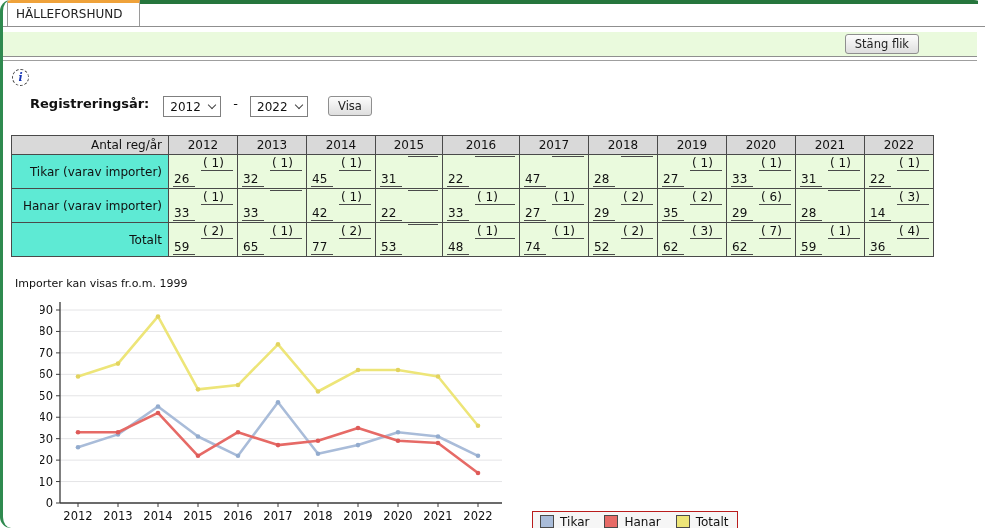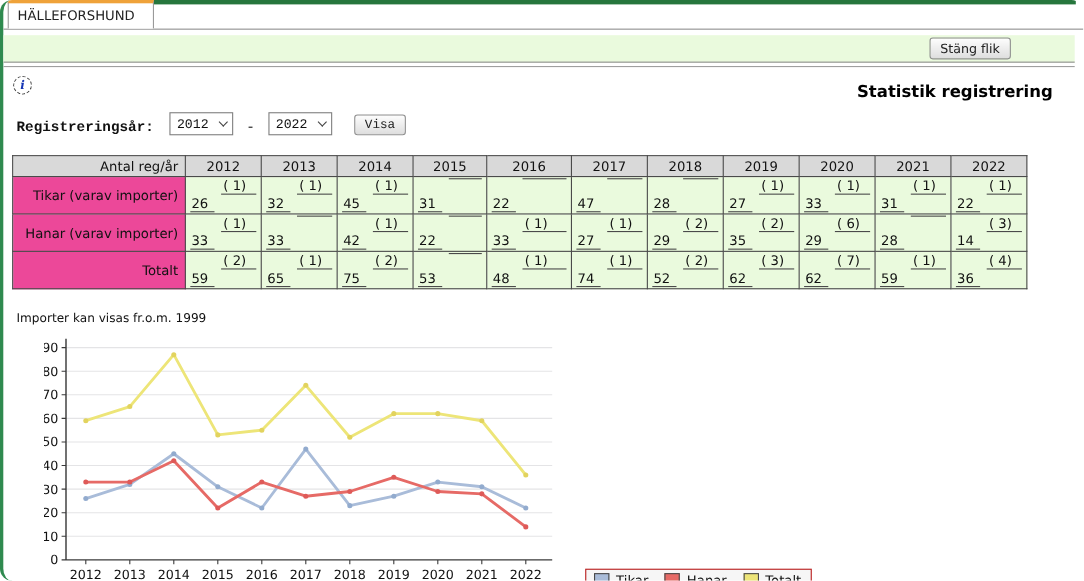--- a/index.html
+++ b/index.html
@@ -32,37 +32,37 @@
   .content { padding:6px 9px 0 5px; }
   .info-row { display:flex; justify-content:space-between; align-items:flex-start; }
   .info-icon {
     margin-left:4px; margin-top:2px; width:15px; height:15px; border:1px dashed #444; border-radius:50%;
     display:flex; align-items:center; justify-content:center;
     font-family:"DejaVu Serif", serif; font-style:italic; font-weight:bold; font-size:11px; color:#1635b5;
     cursor:pointer;
   }
   .page-title { font-size:15px; font-weight:bold; margin-top:7px; margin-right:19px; color:#000; }
   
-  .filter-row { display:flex; align-items:flex-end; margin-top:10px; margin-left:7px; font-size:13px;font-family:Liberation Mono, monospace; }
+  .filter-row { display:flex; align-items:flex-start; margin-top:10px; margin-left:22px; font-size:13px; }
   .filter-label { font-weight:bold; margin-right:8px; }
   .sel { position:relative; display:inline-block; margin:0 6px; }
   .sel select {
     appearance:none; -webkit-appearance:none; width:58px; height:21px; font-size:12px; font-family:inherit;
     border:1px solid #7f7f7f; background:#fff; padding:1px 16px 1px 6px; border-radius:0; color:#111;
   }
   .chev { position:absolute; right:6px; top:6px; width:5px; height:5px;
     border-right:1px solid #444; border-bottom:1px solid #444; transform:rotate(45deg); pointer-events:none; }
   .dash { margin:0 6px; }
   .visa { margin-left:14px; }
   
   table.reg { border-collapse:collapse; margin-top:18px; margin-left:3px; font-size:12px; }
   .reg th, .reg td { border:1px solid #4a4a4a; padding:1px 4px; height:16px; vertical-align:middle; }
   .reg thead th { background:#d9d9d9; font-weight:normal; text-align:center; min-width:58px; }
   .reg th.corner { width:146px; text-align:right; padding-right:6px;margin-top:16px; }
-  .reg tbody th { background:#ec4899; font-weight:normal; text-align:right; padding-right:6px; }
+  .reg tbody th { background:#5eead4; font-weight:normal; text-align:right; padding-right:6px; }
   .reg td { background:#eafadd; min-width:60px; }
   .reg td:nth-child(5) { min-width:34px; }
   .reg td:nth-child(6) { min-width:68px; }
   .cellflex { display:flex; gap:6px; align-items:flex-start; }
   .num { border-bottom:1px solid #4a4a4a; padding:16px 5px 0 1px; min-width:16px; cursor:pointer; }
   .imp { border-bottom:1px solid #4a4a4a; flex:1; min-width:22px; padding:0 3px 0 2px; white-space:pre; cursor:pointer; }
   
   .note { margin-top:20px; margin-left:7px; font-size:11px; color:#111; }
   .chart-wrap { margin-top:6px; margin-left:32px; }
   svg text { font-family:"DejaVu Sans", sans-serif; font-size:11.5px; fill:#111; }
@@ -87,21 +87,20 @@
 
   <div class="toolbar">
     <button class="btn">Stäng flik</button>
   </div>
   <div class="divider"></div>
 
   <div class="content">
 
     <div class="info-row">
       <span class="info-icon">i</span>
-      <span class="page-title">Statistik registrering</span>
     </div>
 
     <div class="filter-row">
       <span class="filter-label">Registreringsår:</span>
       <span class="sel">
         <select>
           <option>2012</option>
         </select>
         <span class="chev"></span>
       </span>
@@ -280,21 +279,21 @@
               </div>
             </td>
             <td>
               <div class="cellflex">
                 <span class="num">65</span>
                 <span class="imp">( 1)</span>
               </div>
             </td>
             <td>
               <div class="cellflex">
-                <span class="num">75</span>
+                <span class="num">77</span>
                 <span class="imp">( 2)</span>
               </div>
             </td>
             <td>
               <div class="cellflex">
                 <span class="num">53</span>
                 <span class="imp"></span>
               </div>
             </td>
             <td>

